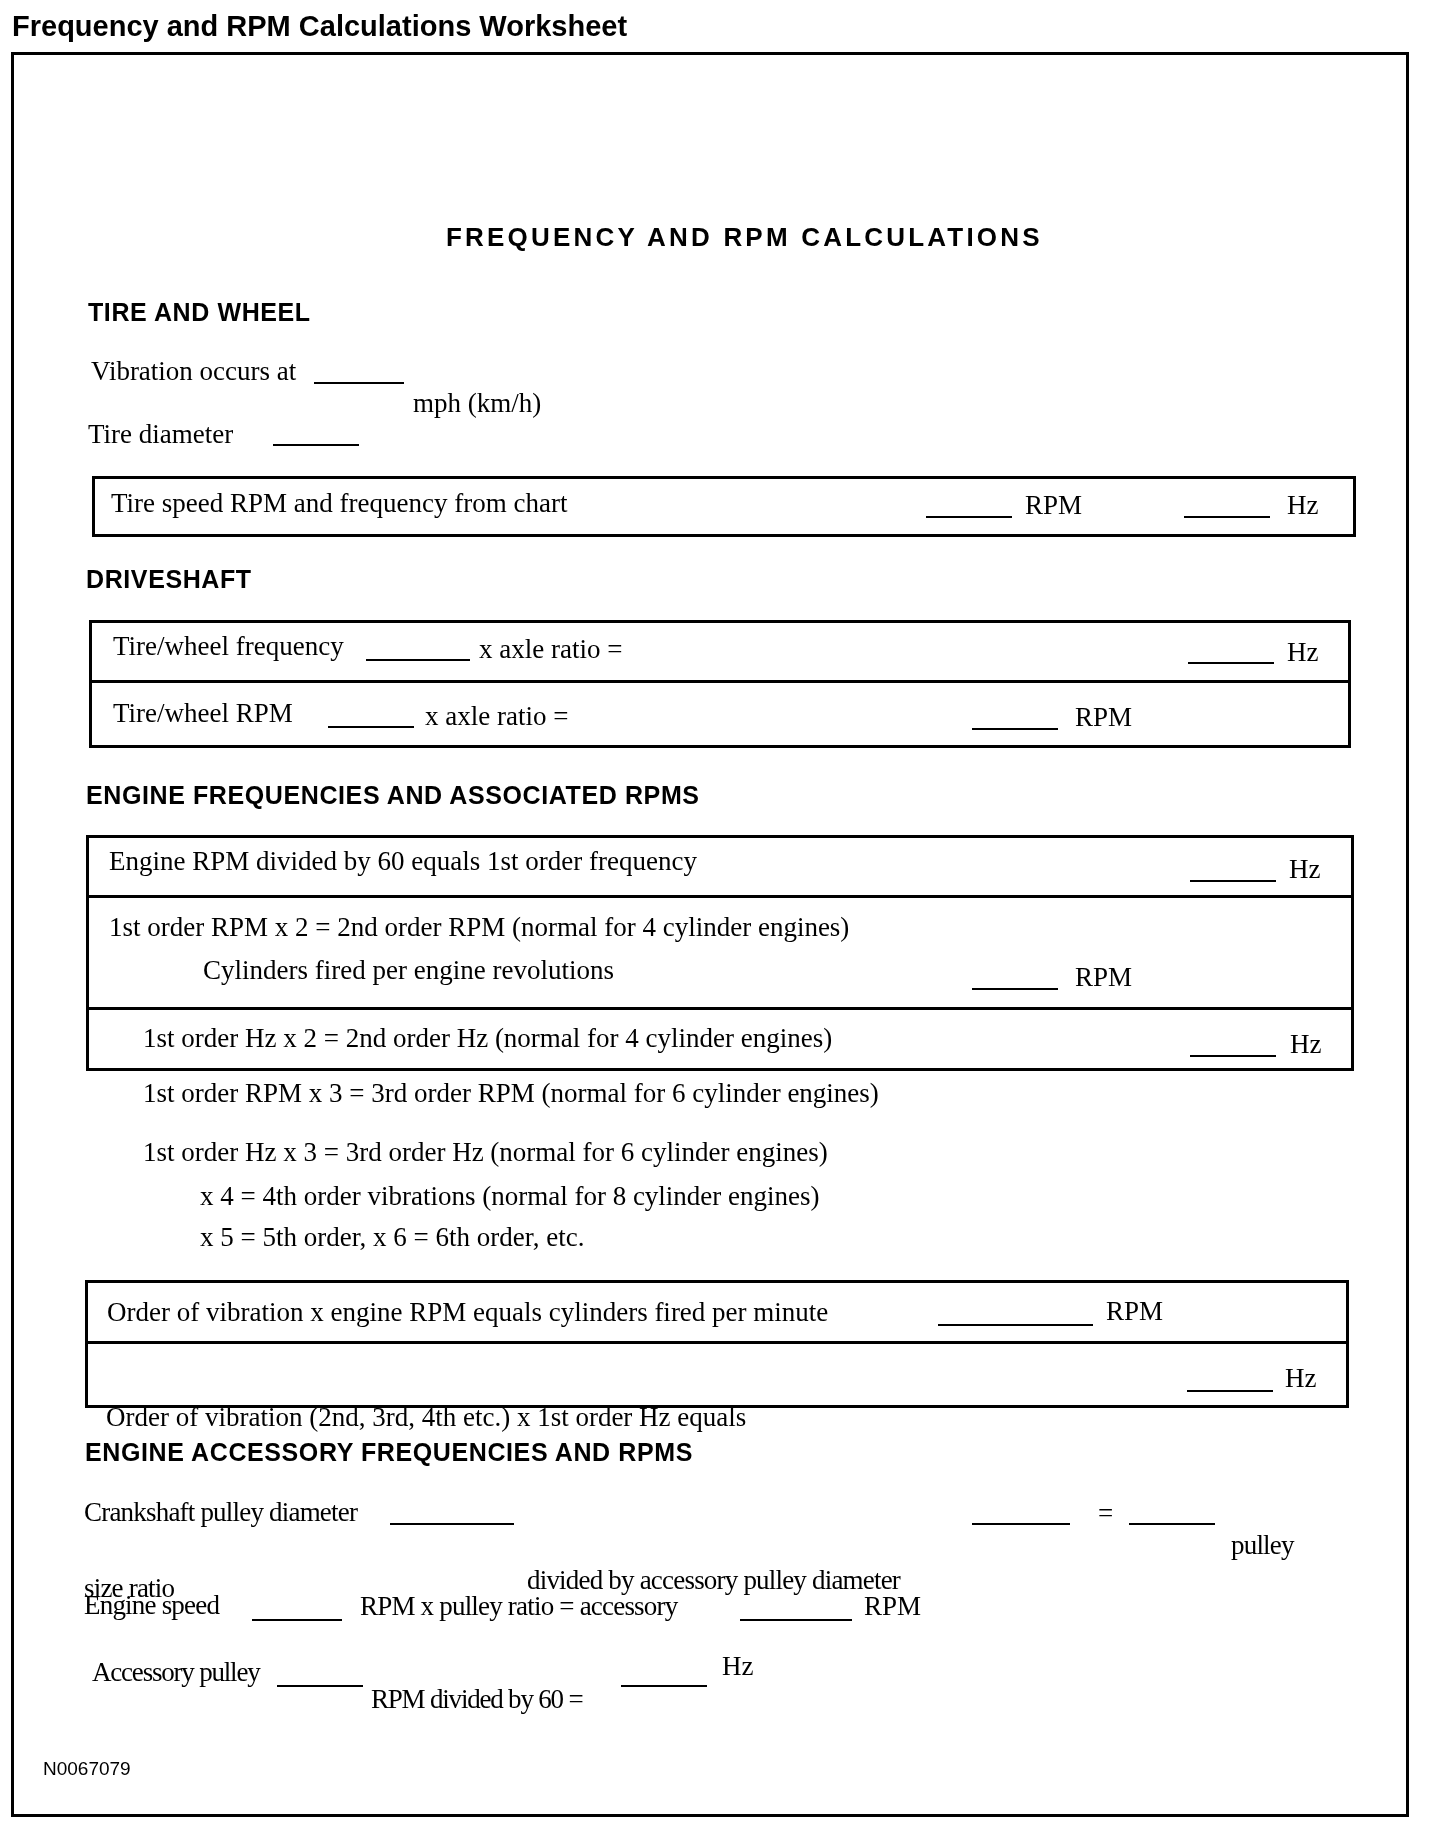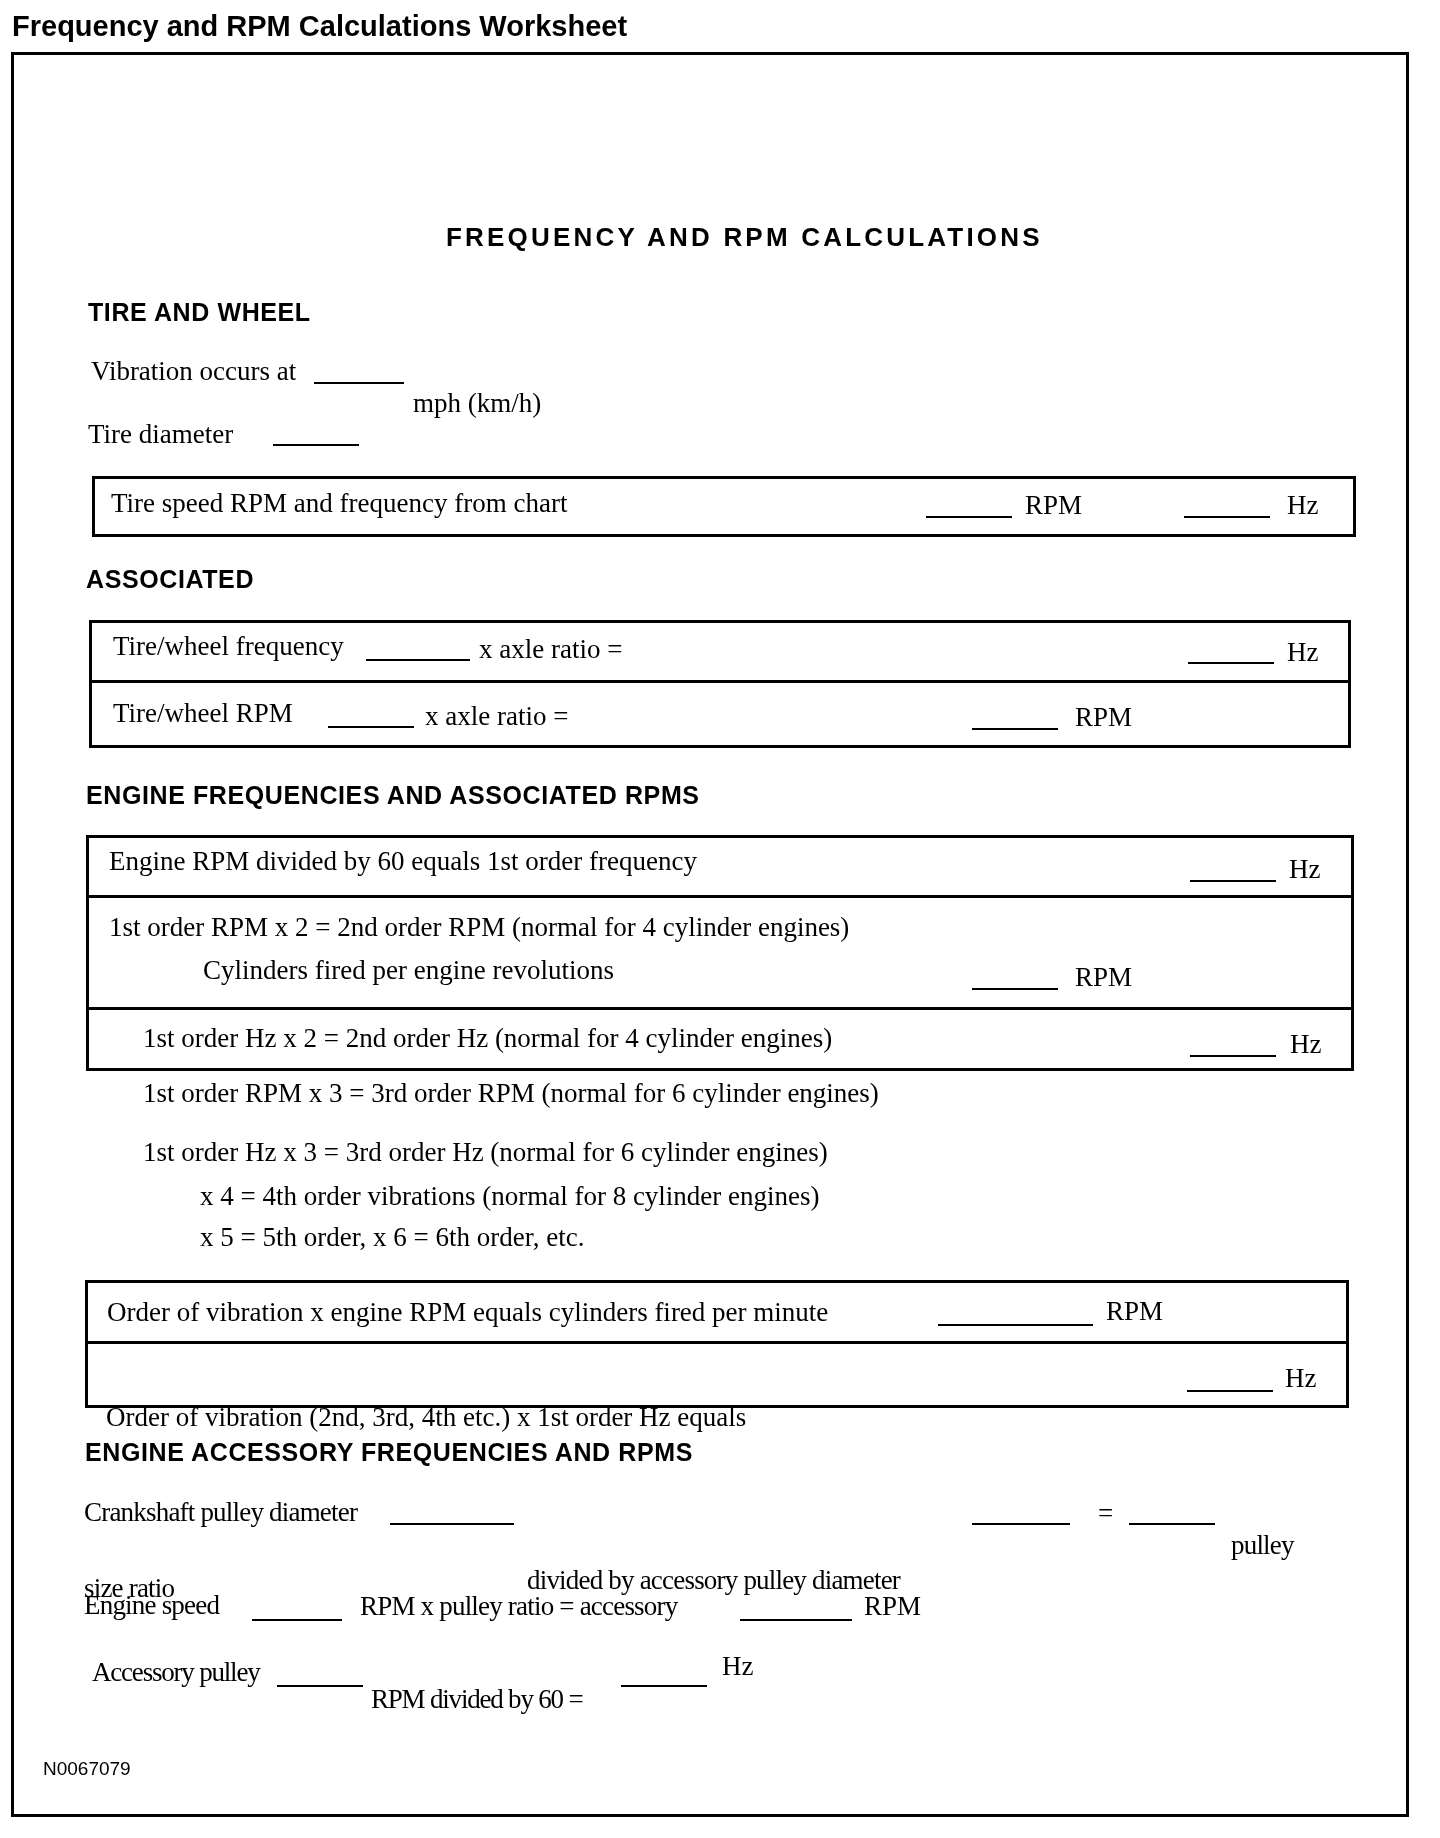--- a/index.html
+++ b/index.html
@@ -33,21 +33,21 @@
 <div class="abs serif" style="left:88px; top:419px;">Tire diameter</div>
 <div class="blank" style="left:273px; top:444px; width:86px;"></div>
 
 <div class="box" style="left:92px; top:476px; width:1264px; height:61px;"></div>
 <div class="abs serif" style="left:111px; top:488px;">Tire speed RPM and frequency from chart</div>
 <div class="blank" style="left:926px; top:516px; width:86px;"></div>
 <div class="abs serif" style="left:1025px; top:490px;">RPM</div>
 <div class="blank" style="left:1184px; top:516px; width:86px;"></div>
 <div class="abs serif" style="left:1287px; top:490px;">Hz</div>
 
-<div class="abs heading" style="left:86px; top:565px;">ASSOCIATED</div>
+<div class="abs heading" style="left:86px; top:565px;">DRIVESHAFT</div>
 
 <div class="box" style="left:89px; top:620px; width:1262px; height:128px;"></div>
 <div class="divider" style="left:89px; top:680px; width:1262px;"></div>
 
 <div class="abs serif" style="left:113px; top:631px;">Tire/wheel frequency</div>
 <div class="blank" style="left:366px; top:659px; width:104px;"></div>
 <div class="abs serif" style="left:479px; top:634px;">x axle ratio =</div>
 <div class="blank" style="left:1188px; top:662px; width:86px;"></div>
 <div class="abs serif" style="left:1287px; top:637px;">Hz</div>
 

